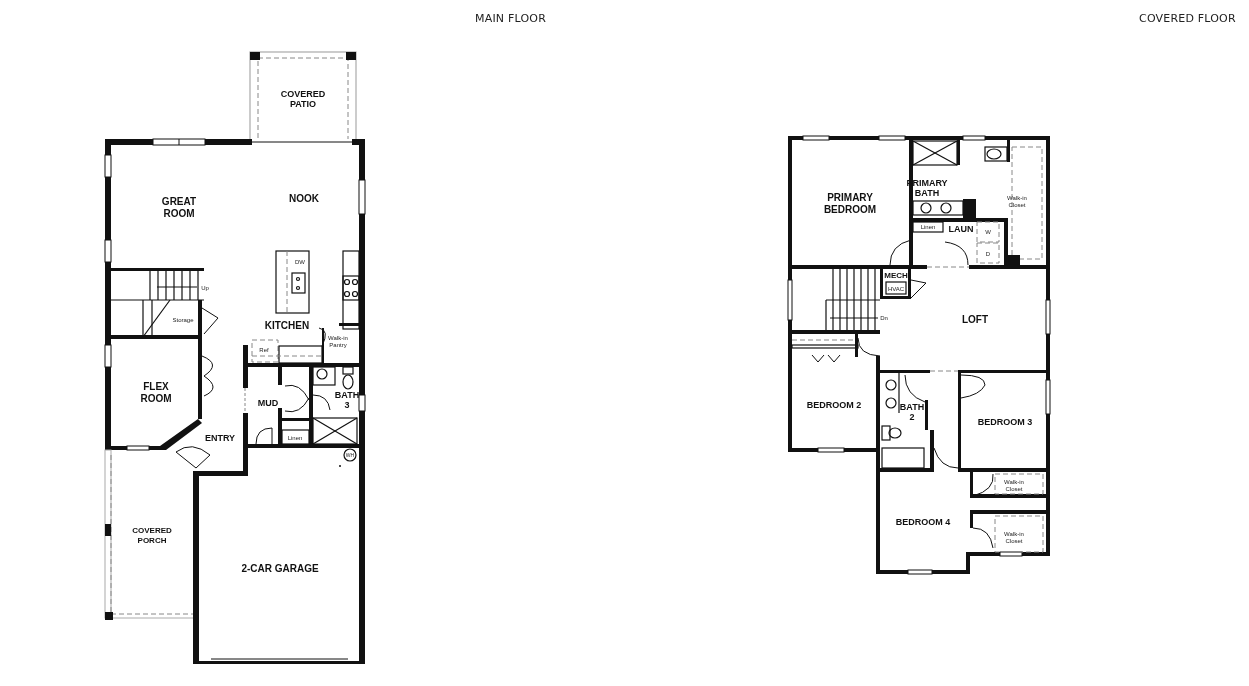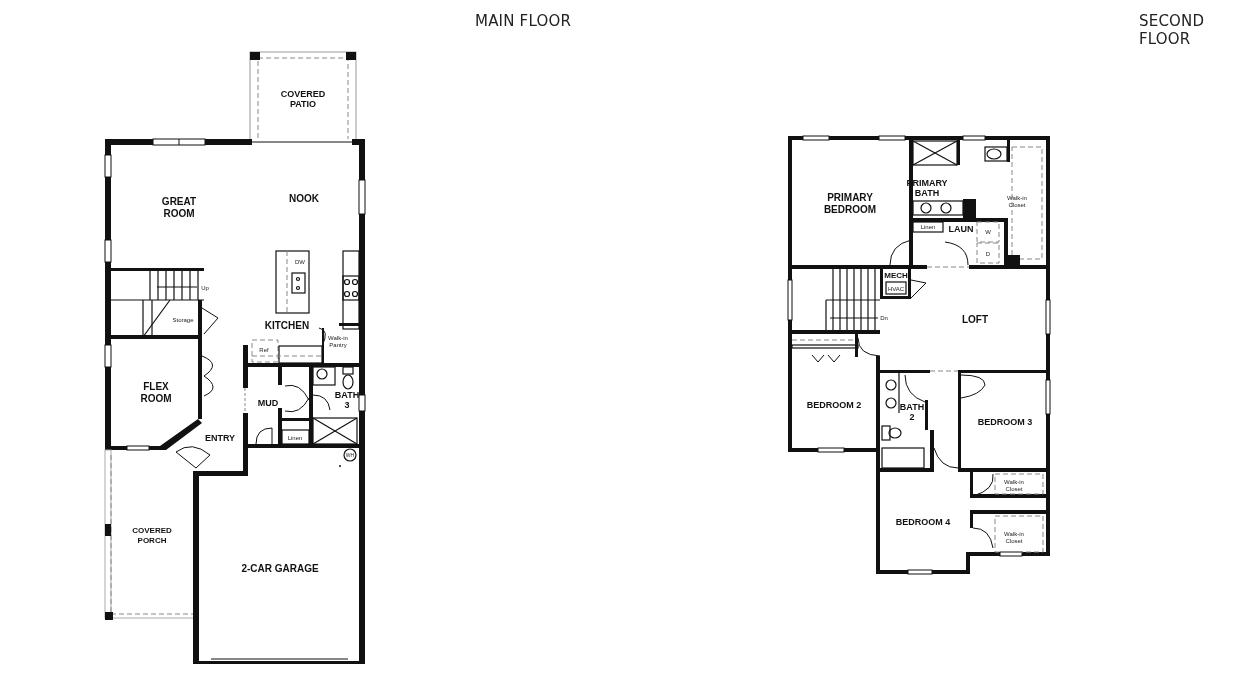--- a/index.html
+++ b/index.html
@@ -1,31 +1,31 @@
 <!DOCTYPE html>
 <html><head>
 <meta charset="utf-8">
 <style>
   html, body { margin:0; padding:0; background:#ffffff; }
   body { width:1249px; height:686px; position:relative; overflow:hidden; font-family:"Liberation Sans", sans-serif; }
-  .floor-title { position:absolute; top:12px; font-family:"DejaVu Sans", sans-serif; font-size:15px; letter-spacing:0.2px; color:#222; }
+  .floor-title { position:absolute; top:12px; font-family:"DejaVu Sans", sans-serif; font-size:11px; letter-spacing:0.2px; color:#222; }
   svg { position:absolute; left:0; top:0; }
   .lbl { font-family:"Liberation Sans", sans-serif; font-weight:bold; fill:#111; text-anchor:middle; }
   .sm { font-family:"Liberation Sans", sans-serif; fill:#222; text-anchor:middle; }
   .wall { fill:#111; }
   .thin { stroke:#111; fill:none; stroke-width:1.2; }
   .dash { stroke:#888; fill:none; stroke-width:1; stroke-dasharray:5 3; }
   .win { fill:#fff; stroke:#111; stroke-width:1; }
   .door { stroke:#111; fill:none; stroke-width:1; }
 </style>
 </head>
 <body>
 
 <div class="floor-title" style="left:475px;">MAIN FLOOR</div>
-<div class="floor-title" style="left:1139px;">SECOND FLOOR</div>
+<div class="floor-title" style="left:1139px;">COVERED FLOOR</div>
 
 <svg width="1249" height="686" viewBox="0 0 1249 686">
 
   <g>
 
     <g>
       <rect x="250" y="52" width="106" height="88" class="thin" style="stroke:#aaa"></rect>
       <rect x="258" y="58" width="90" height="82" class="dash"></rect>
       <rect x="250" y="52" width="10" height="8" class="wall"></rect>
       <rect x="346" y="52" width="10" height="8" class="wall"></rect>

